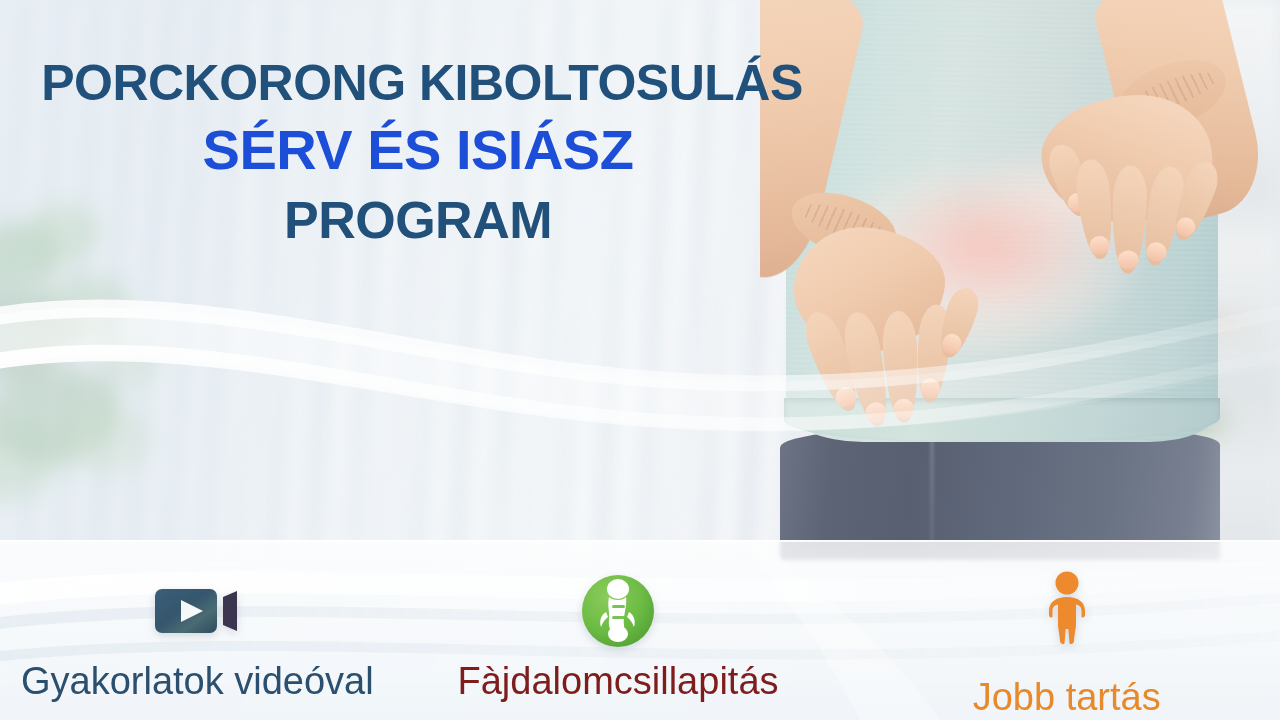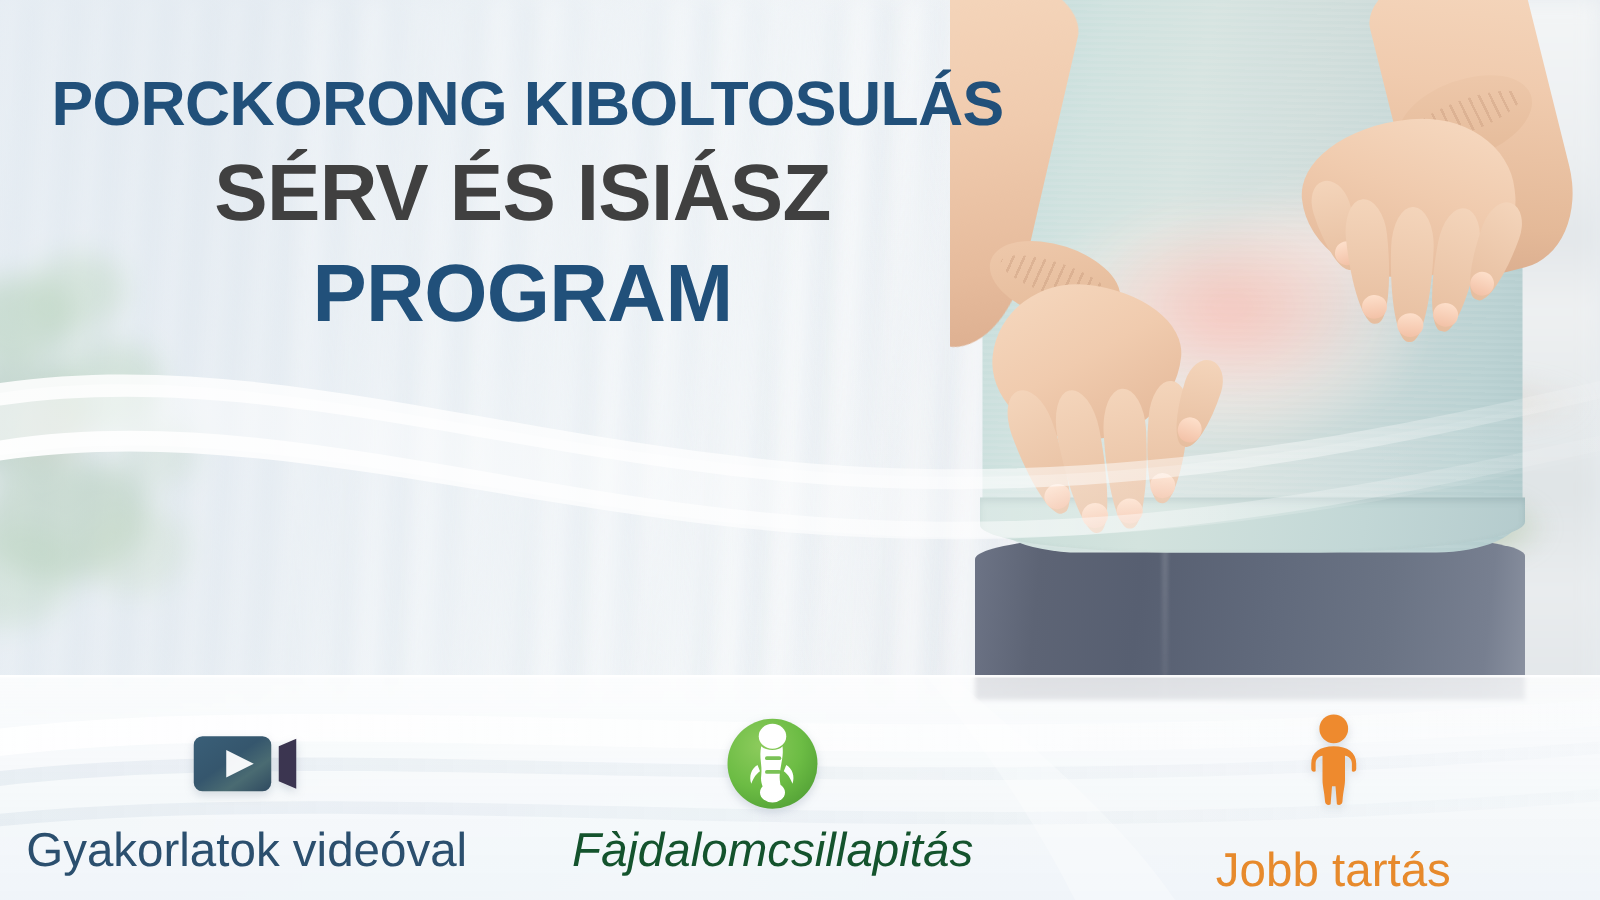--- a/index.html
+++ b/index.html
@@ -284,39 +284,39 @@
   }
   .hl {
     display:block;
     font-family:"Liberation Sans", sans-serif;
     font-weight:bold;
     letter-spacing:-0.5px;
     line-height:1.0;
     white-space:nowrap;
   }
   .hl-1 { font-size:50px; color:#21507a; padding-left:8px; }
-  .hl-2 { font-size:64px; color:#404040; margin-top:14px; }
-  .hl-3 { font-size:65px; color:#21507a; margin-top:16px; }
+  .hl-2 { font-size:56px; color:#1d4ed8; margin-top:14px; }
+  .hl-3 { font-size:52px; color:#21507a; margin-top:16px; }
 
   
   .features {
     position:absolute; left:0; top:572px; width:1280px; height:148px;
     display:flex; z-index:7;
   }
   .feature { flex:1; display:flex; flex-direction:column; align-items:center; }
   .feature-icon { height:78px; display:flex; align-items:center; justify-content:center; }
   .feature-label {
     font-family:"Liberation Sans", sans-serif;
     font-size:38px;
     line-height:1.05;
     white-space:nowrap;
     margin-top:12px;
   }
   .lab-1 { color:#2b4f6e; }
-  .lab-2 { color:#14532d;font-style:italic; }
+  .lab-2 { color:#7f1d1d; }
   .lab-3 { color:#e78a2c; }
 
   .feature:nth-child(1){ margin-left:-16px; }
   .feature:nth-child(2){ margin-left:-6px; }
   .feature:nth-child(3){ margin-left:22px;gap:16px; }
 
   .icon-shadow { filter:drop-shadow(0 3px 4px rgba(90,110,130,.22)); }
 </style>
 </head>
 <body>

